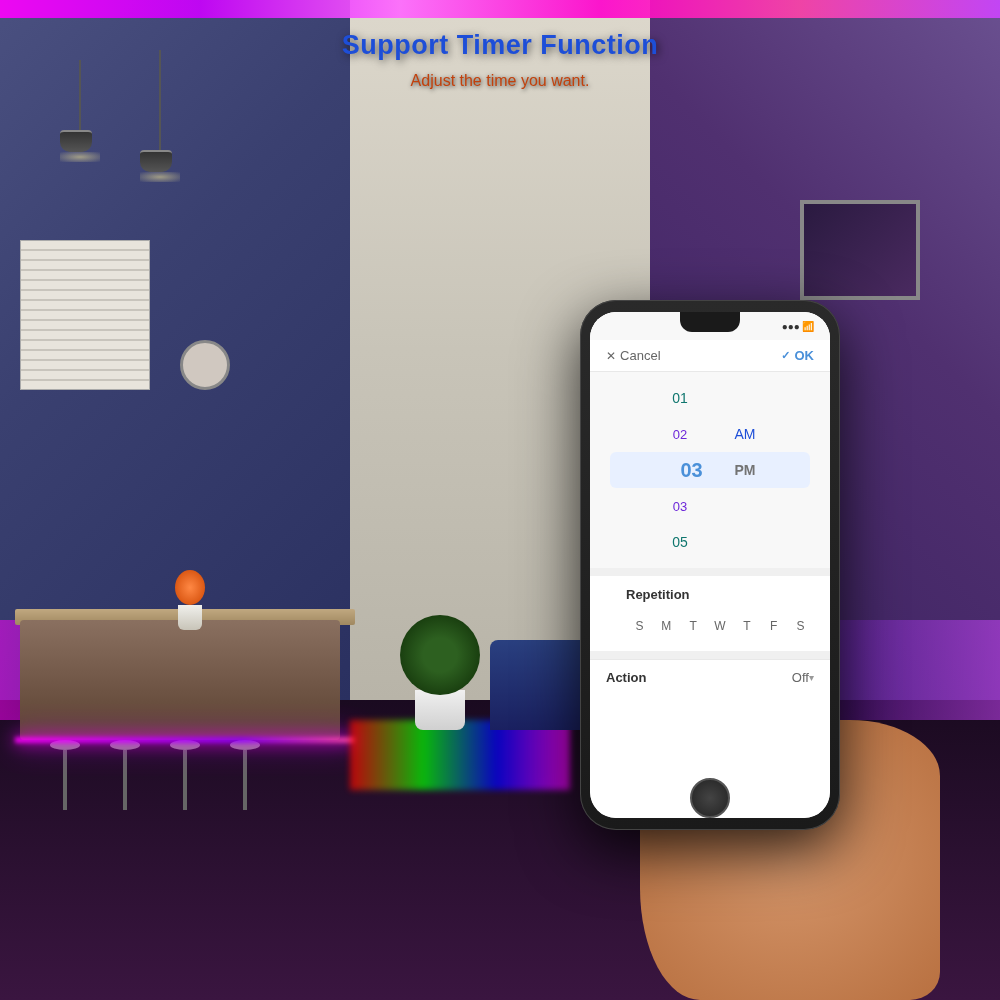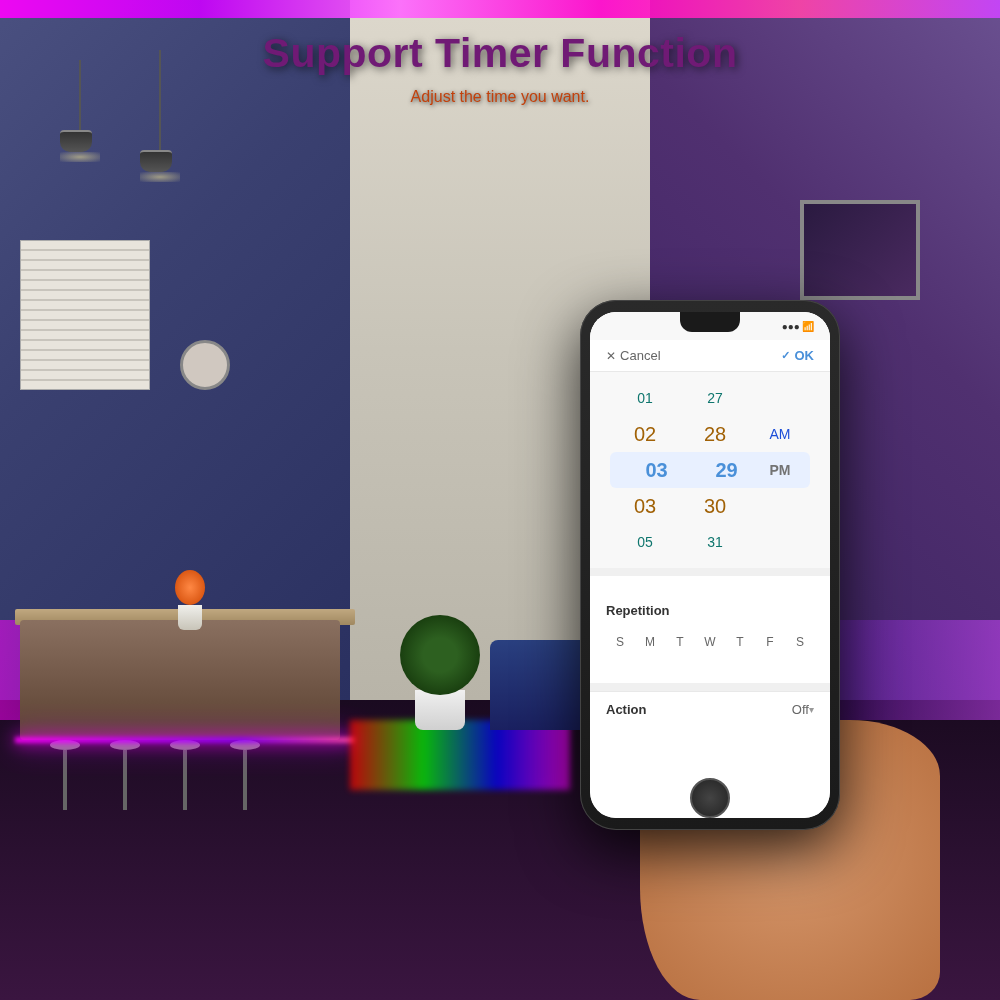--- a/index.html
+++ b/index.html
@@ -243,23 +243,23 @@
     .header-area {
       position: absolute;
       top: 30px;
       left: 0;
       right: 0;
       text-align: center;
       z-index: 10;
     }
 
     .main-title {
-      font-size: 41px;
+      font-size: 27px;
       font-weight: 900;
-      color: #701a75;
+      color: #1d4ed8;
       text-shadow: 2px 2px 8px rgba(0,0,0,0.6);
       letter-spacing: 0.5px;
       margin-bottom: 8px;
     }
 
     .subtitle {
       font-size: 16px;
       color: #c2410c;
       text-shadow: 1px 1px 4px rgba(0,0,0,0.7);
       line-height: 1.5;
@@ -438,22 +438,22 @@
     }
 
     .picker-item.selected {
       color: #4a90d9;
       font-weight: 700;
       font-size: 20px;
       padding-left: 23px;
     }
 
     .picker-item.near {
-      color: #a16207;
-      font-size: 20px;
+      color: #6d28d9;
+      font-size: 13px;
     }
 
     .picker-item.far {
       color: #0f766e;
       font-size: 14px;
     }
 
     .ampm-col {
       width: 60px;
       text-align: center;
@@ -476,22 +476,23 @@
     }
 
     
     .section-divider {
       height: 8px;
       background: #f0f0f0;
     }
 
     
     .repetition-section {
-      padding: 27px 16px;
+      padding: 11px 16px;
       background: #ffffff;
+      margin-left: 20px;
     }
 
     .section-title {
       font-size: 13px;
       color: #333;
       font-weight: 600;
       margin-bottom: 10px;
     }
 
     .days-row {
@@ -665,27 +666,20 @@
             <div class="picker-highlight"></div>
 
             <div class="picker-col">
               <div class="picker-item far">01</div>
               <div class="picker-item near">02</div>
               <div class="picker-item selected">03</div>
               <div class="picker-item near">03</div>
               <div class="picker-item far">05</div>
             </div>
 
-            <div class="picker-col">
-              <div class="picker-item far">27</div>
-              <div class="picker-item near">28</div>
-              <div class="picker-item selected">29</div>
-              <div class="picker-item near">30</div>
-              <div class="picker-item far">31</div>
-            </div>
 
             <div class="ampm-col">
               <div class="ampm-item"></div>
               <div class="ampm-item">AM</div>
               <div class="ampm-item selected">PM</div>
               <div class="ampm-item"></div>
               <div class="ampm-item"></div>
             </div>
           </div>
         </div>

